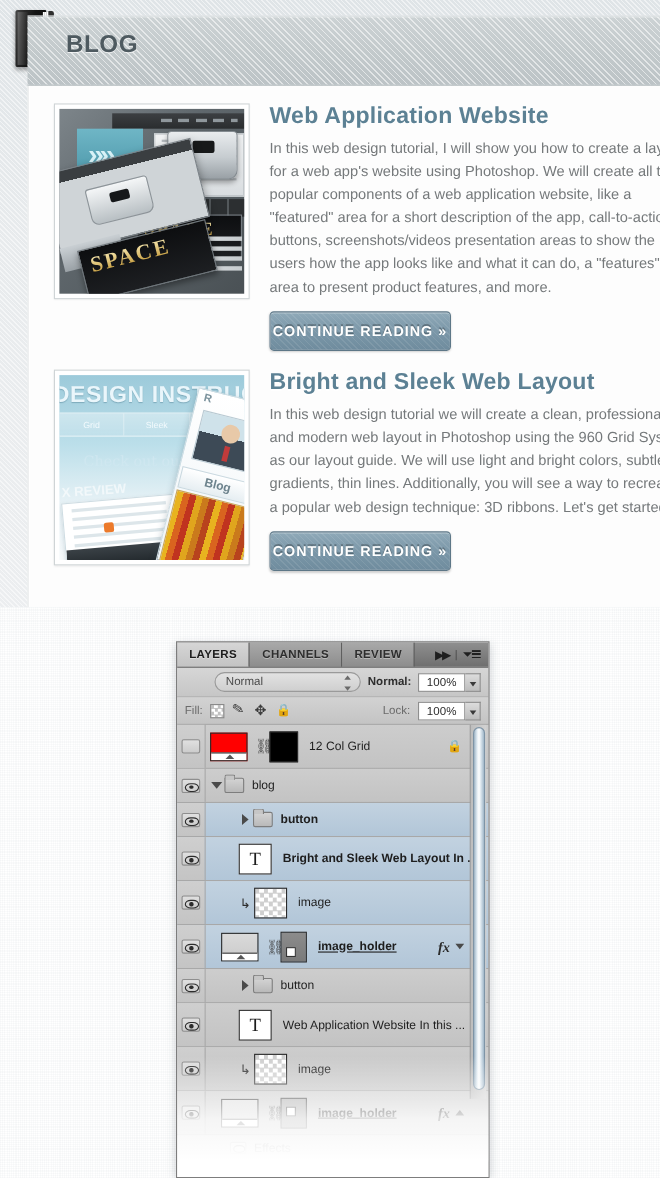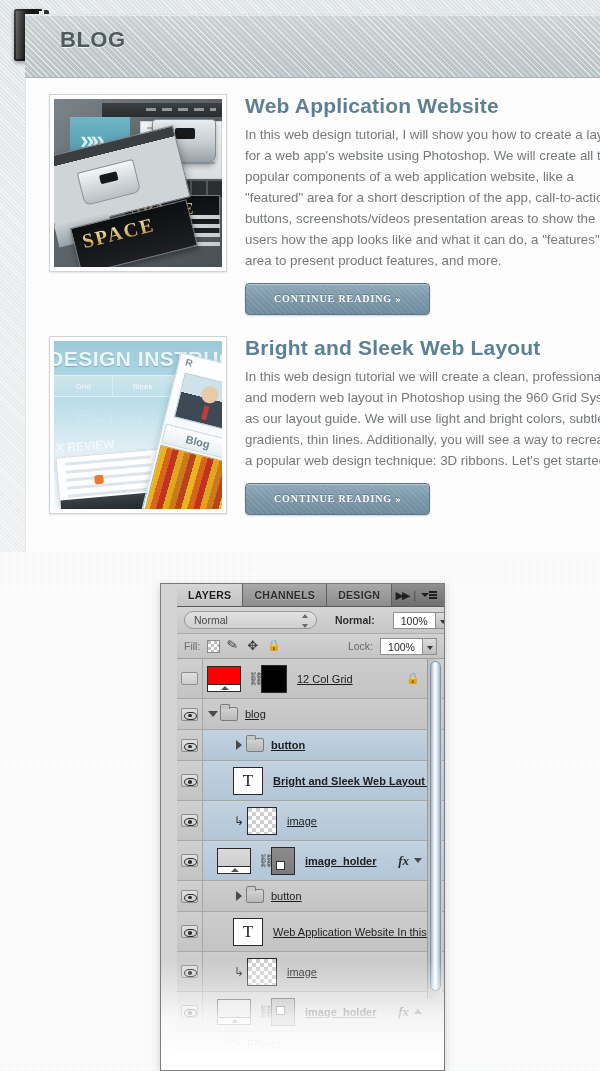--- a/index.html
+++ b/index.html
@@ -249,43 +249,42 @@
     font-weight: bold; font-size: 21px; color: #5c8194;
     letter-spacing: .2px; line-height: 24px; margin-bottom: 6px;
     text-shadow: 0 1px 0 rgba(255,255,255,.8);
     white-space: nowrap;
   }
   .art-text {
     font-size: 13.3px; line-height: 21px; color: #75797b; width: 380px;
   }
   .btn-continue {
     display: inline-block; margin-top: 12px;
-    padding: 9px 28px 10px;
+    padding: 9px 2px 10px;
     background:
       repeating-linear-gradient(45deg, rgba(255,255,255,.09) 0 1px, rgba(255,255,255,0) 1px 4px),
       linear-gradient(180deg,#8fa9b8 0%, #7b97a8 50%, #6f8c9e 100%);
     border: 1px solid #5d7787;
     border-radius: 4px;
     color: #ffffff;
-    font-family:Liberation Serif, serif;
-    font-weight: bold; font-size: 10px; letter-spacing: .9px;
+    font-family:Liberation Sans, sans-serif;
+    font-weight: bold; font-size: 13px; letter-spacing: .9px;
     text-shadow: 0 -1px 0 rgba(0,0,0,.28);
     box-shadow: inset 0 1px 0 rgba(255,255,255,.35), 0 1px 2px rgba(0,0,0,.18);
     cursor: pointer;
   }
 
   
   .ps-panel {
     position: absolute; left: 160px; top: 583px; width: 285px; height: 488px;
     background: #d4d4d4;
     border: 1px solid #7d7d7d;
     box-shadow: 0 2px 8px rgba(80,95,105,.28);
     font-family: "Liberation Sans", sans-serif;
     overflow: hidden;
-    padding-left: 16px;
   }
   .ps-fade {
     position: absolute; left: 0; bottom: 0; width: 285px; height: 110px;
     background: linear-gradient(180deg, rgba(255,255,255,0) 0%, rgba(255,255,255,.82) 52%, rgba(255,255,255,1) 86%);
     pointer-events: none; z-index: 30;
   }
 
   .ps-tabs {
     position: relative; height: 23px; display: flex; align-items: stretch;
     background: linear-gradient(180deg,#8f8f8f,#6f6f6f);
@@ -313,23 +312,24 @@
   .ps-menu-icon::before {
     content:""; position:absolute; left:0; top:3px; border-left:4px solid transparent;
     border-right:4px solid transparent; border-top:4px solid #1f1f1f;
   }
   .ps-menu-icon::after {
     content:""; position:absolute; left:8px; top:1px; width:8px; height:8px;
     background: repeating-linear-gradient(180deg,#1f1f1f 0 1.5px, transparent 1.5px 3px);
   }
 
   .ps-row-blend {
-    display:flex; align-items:center; gap:18px; height:27px; padding:0 7px;
+    display:flex; align-items:center; gap:6px; height:27px; padding:0 7px;
     background: linear-gradient(180deg,#d6d6d6,#c6c6c6);
     border-bottom: 1px solid #ababab;
+    justify-content: flex-end;
   }
   .ps-select {
     flex: 0 0 133px; height: 18px; position: relative;
     background: linear-gradient(180deg,#e2e2e2,#cfcfcf);
     border: 1px solid #9a9a9a; border-radius: 9px;
     font-size: 10.5px; color: #4a4a4a; line-height: 17px; padding-left: 9px;
   }
   .ps-select .spin {
     position:absolute; right:7px; top:2px; width:8px; height:14px;
     display:flex; flex-direction:column; justify-content:space-between; align-items:center;
@@ -495,21 +495,21 @@
     width:30px; height:28px; flex:0 0 30px; margin-right:10px; position:relative;
     background: repeating-conic-gradient(#ffffff 0 25%, #cfcfcf 0 50%) 0 0/8px 8px;
     border:1px solid #2a2a2a;
   }
   .clip-arrow {
     width:12px; flex:0 0 12px; margin-right:2px; font-size:12px; color:#2e2e2e;
     line-height:1; text-align:center;
   }
   .layer-name {
     font-size:11px; color:#1e1e1e; white-space:nowrap; overflow:hidden;
-    text-overflow:ellipsis; flex:1; min-width:0;text-decoration:underline;
+    text-overflow:ellipsis; flex:1; min-width:0;
   }
   .layer-name.bold { font-weight:bold; }
   .layer-name.uline { text-decoration: underline; font-weight:bold; }
   .right-icons { display:flex; align-items:center; gap:5px; padding-right:22px; }
   .fx {
     font-family:"Liberation Serif", serif; font-style:italic; font-weight:bold;
     font-size:13px; color:#2b2b2b;
   }
   .caret-dn { width:0;height:0;border-left:4px solid transparent;border-right:4px solid transparent;
     border-top:5px solid #4a4a4a; }
@@ -641,21 +641,21 @@
     </div>
 
   </div>
 </div>
 
 <div class="ps-panel">
 
   <div class="ps-tabs">
     <div class="ps-tab active">LAYERS</div>
     <div class="ps-tab">CHANNELS</div>
-    <div class="ps-tab">DESIGN</div>
+    <div class="ps-tab">REVIEW</div>
     <div class="ps-tab-icons">
       <span class="tri">▶▶</span>
       <span class="sep">|</span>
       <span class="ps-menu-icon"></span>
     </div>
   </div>
 
   <div class="ps-row-blend">
     <div class="ps-select">
       <span>Normal</span>

